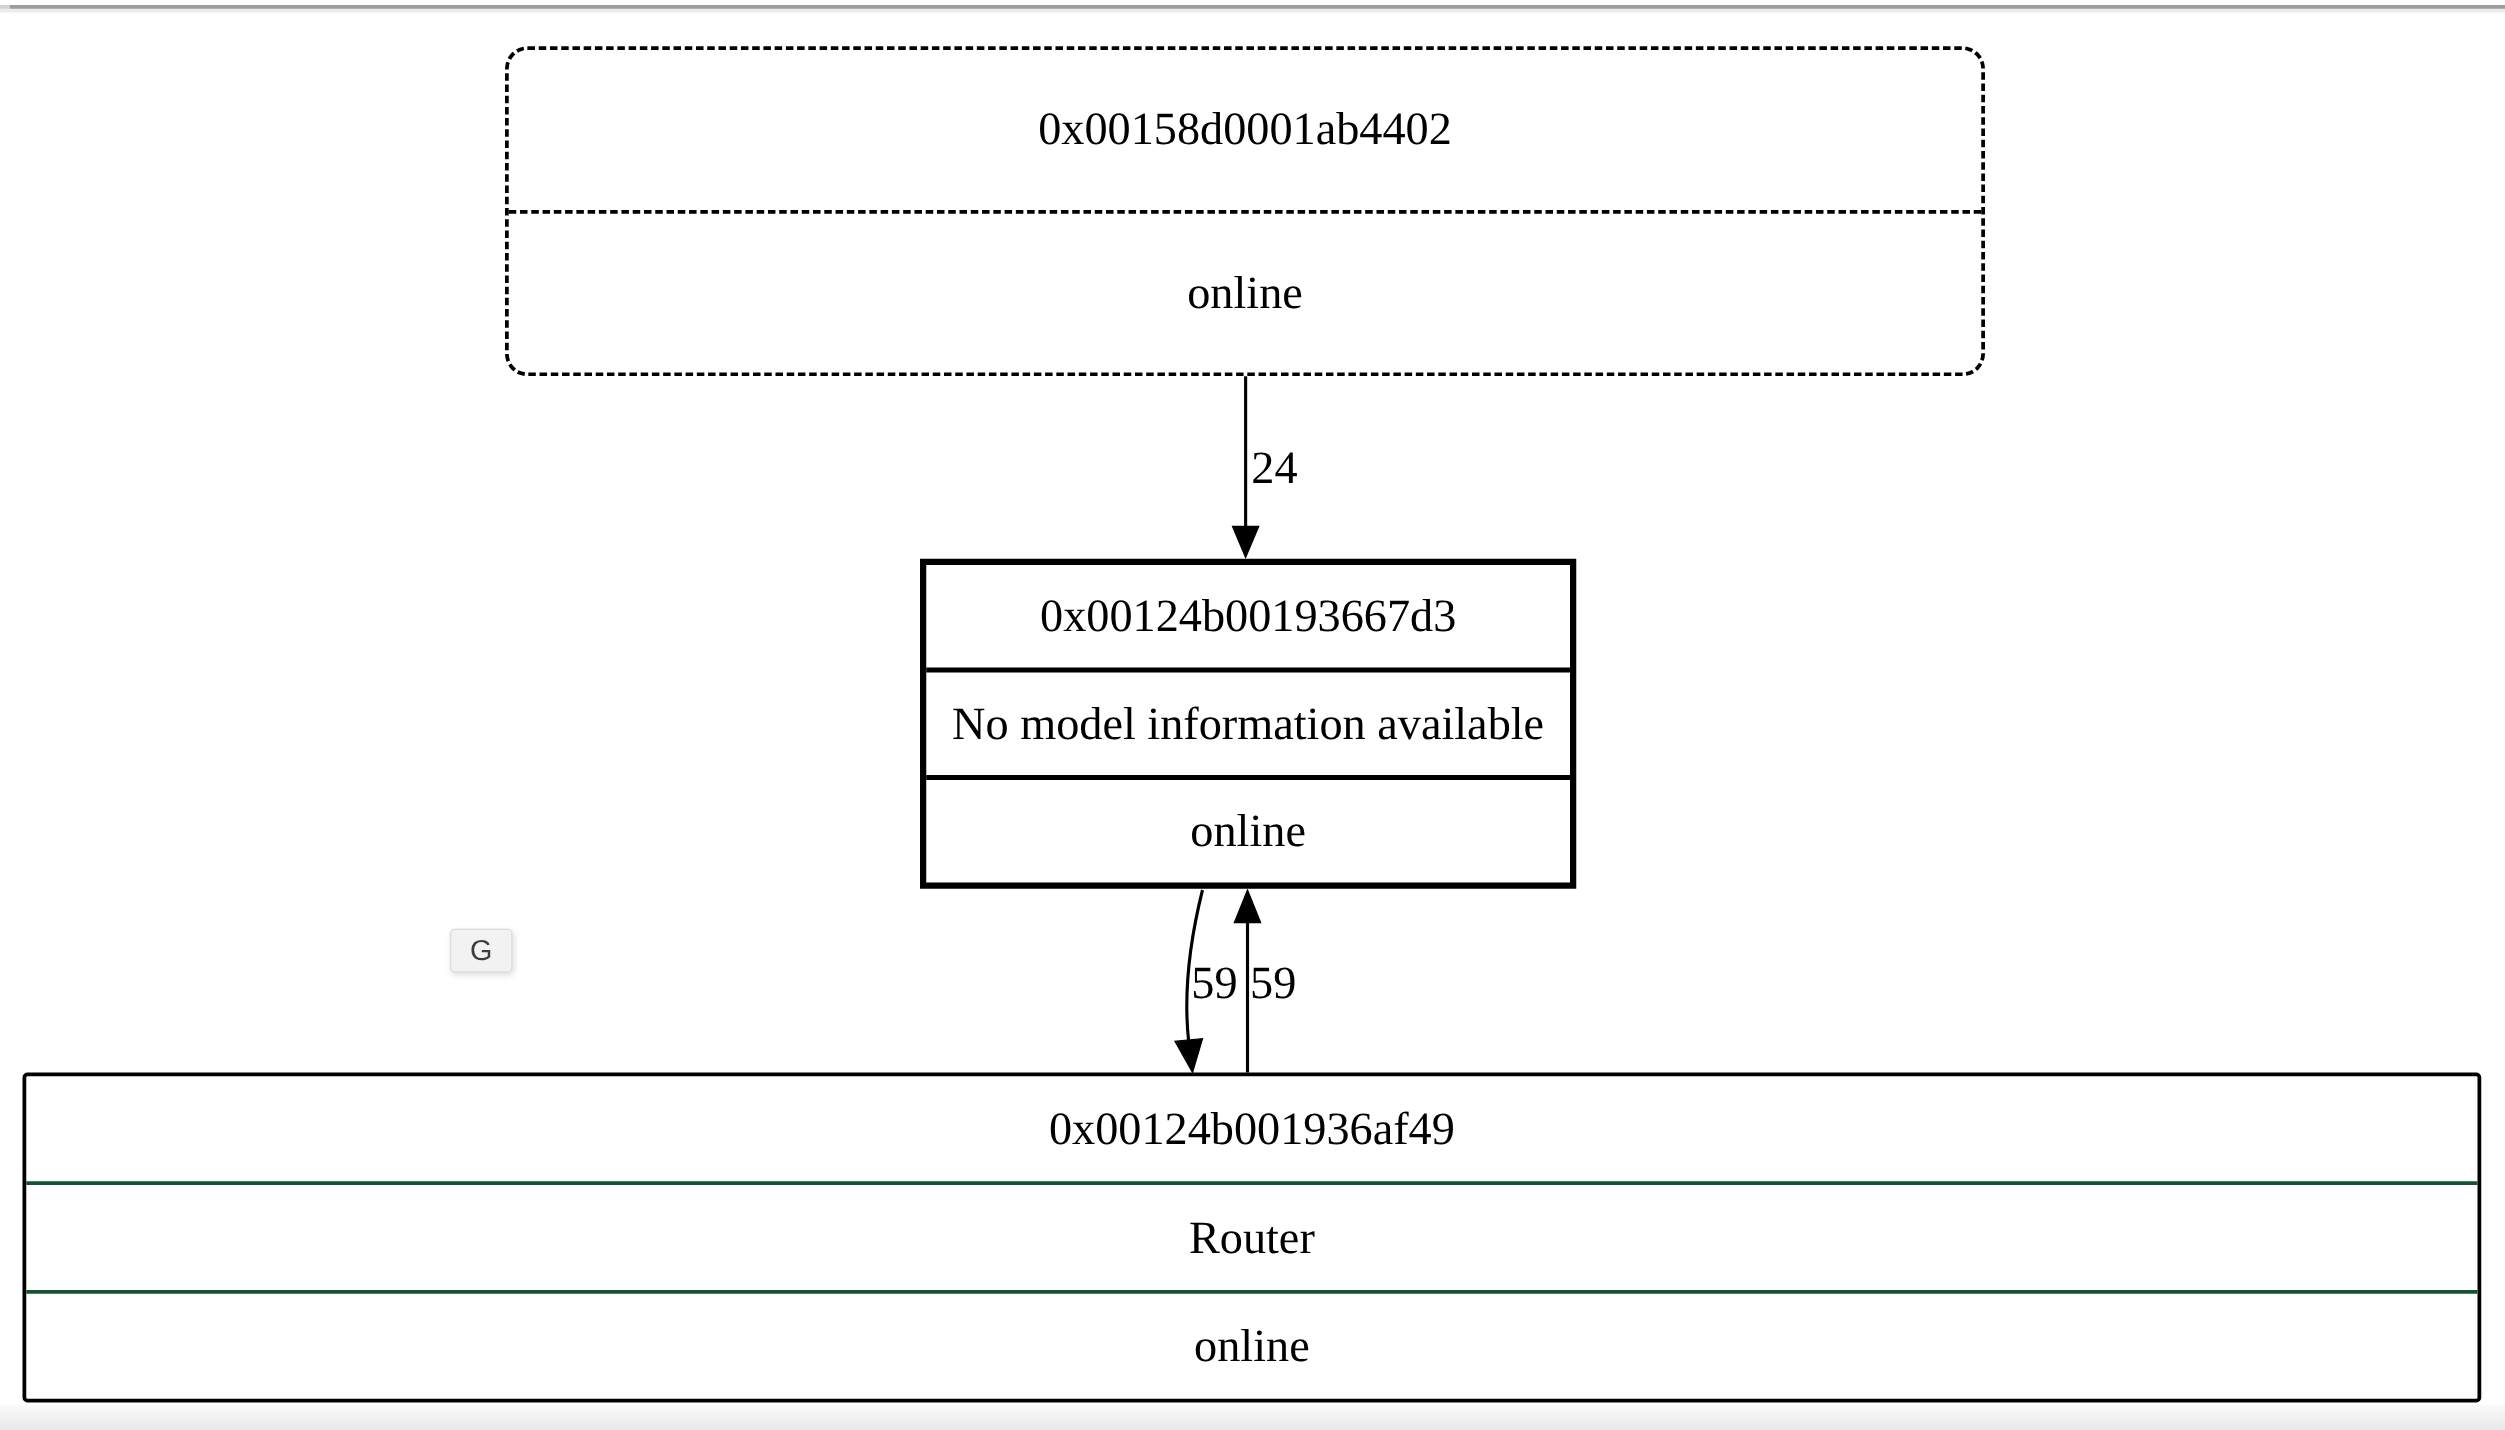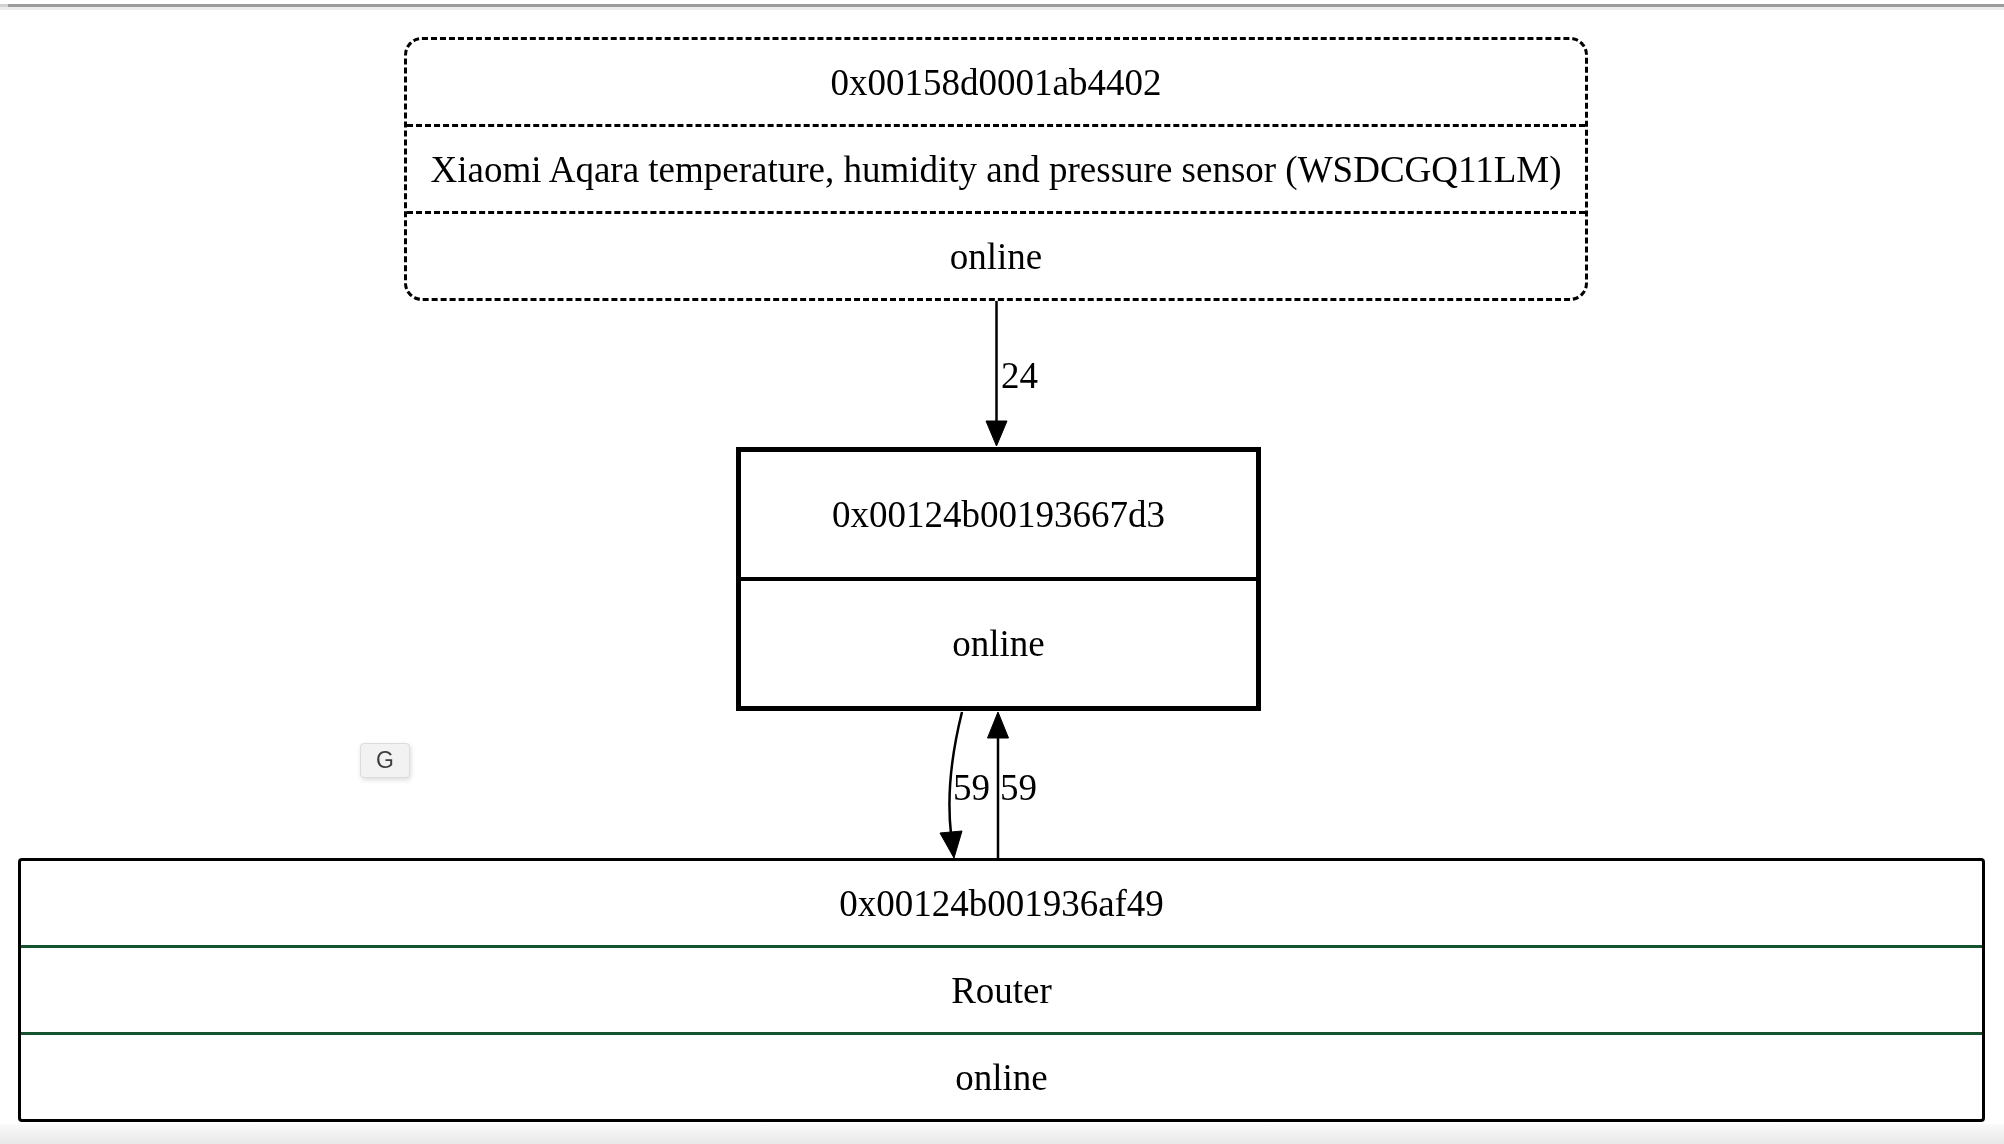--- a/index.html
+++ b/index.html
@@ -140,26 +140,26 @@
       <polygon points="954,858 962,831 940,833" fill="#000000" stroke-width="1"></polygon>
     </g>
     <g stroke="#000000" stroke-width="2.5" fill="#000000">
       <line x1="998" y1="858" x2="998" y2="737"></line>
       <polygon points="998,712 987.5,738 1008.5,738" stroke-width="1"></polygon>
     </g>
   </svg>
 
   <div class="node node--dashed" style="left:404px; top:37px; width:1184px; height:264px;">
     <div class="row">0x00158d0001ab4402</div>
-    <div class="row">Xiaomi Aqara temperature, humidity and pressure sensor (WSDCGQ11LM)</div>
     <div class="row">online</div>
   </div>
 
   <div class="node node--bold" style="left:736px; top:447px; width:525px; height:264px;">
     <div class="row">0x00124b00193667d3</div>
+    <div class="row">No model information available</div>
     <div class="row">online</div>
   </div>
 
   <div class="node node--round" style="left:18px; top:858px; width:1967px; height:264px;">
     <div class="row">0x00124b001936af49</div>
     <div class="row">Router</div>
     <div class="row">online</div>
   </div>
 
   <div class="edge-label" style="left:1001px; top:375px;">24</div>

